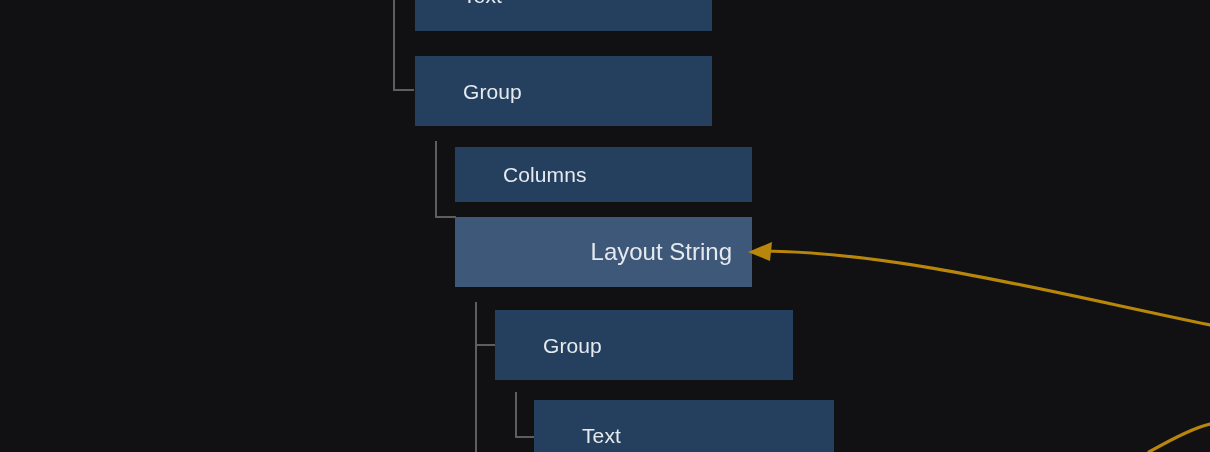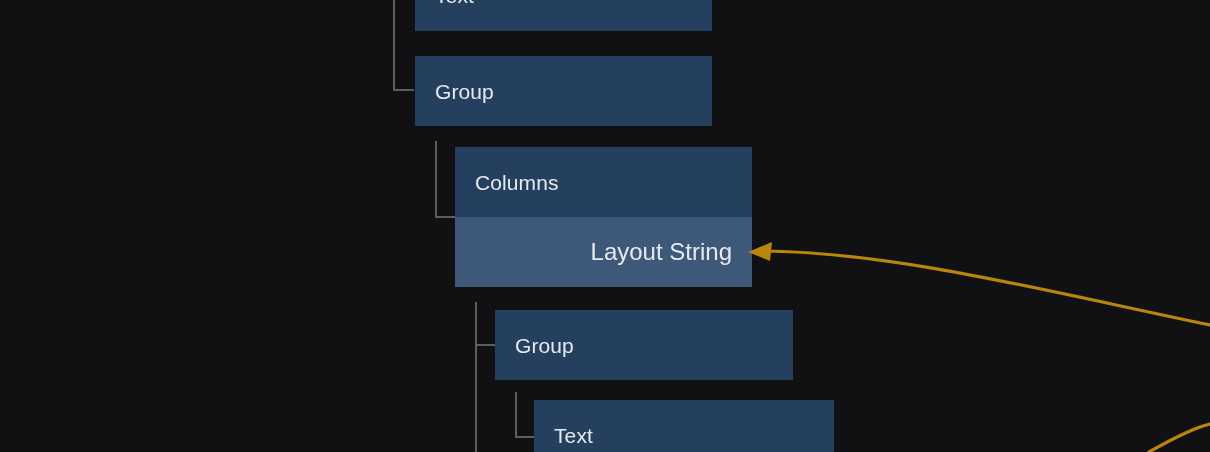--- a/index.html
+++ b/index.html
@@ -29,20 +29,21 @@
     background: #25405f;
     display: flex;
     align-items: center;
   }
   .node-label {
     color: #e6eaef;
     font-size: 21px;
     line-height: 1;
     letter-spacing: 0.1px;
     white-space: nowrap;
+    margin-left: 28px;
   }
   .node-label.left {
     padding-left: 20px;
   }
   .prop-row {
     position: absolute;
     box-sizing: border-box;
     background: #3d5878;
     display: flex;
     align-items: center;
@@ -88,21 +89,21 @@
   <div class="connector h-line" style="left:515px;top:436px;width:20px;"></div>
 
   <div class="node" style="left:415px;top:-40px;width:297px;height:71px;">
     <span class="node-label left">Text</span>
   </div>
 
   <div class="node" style="left:415px;top:56px;width:297px;height:70px;">
     <span class="node-label left">Group</span>
   </div>
 
-  <div class="node" style="left:455px;top:147px;width:297px;height:70px;">
+  <div class="node" style="left:455px;top:147px;width:297px;height:55px;">
     <span class="node-label left">Columns</span>
   </div>
 
   <div class="prop-row" style="left:455px;top:217px;width:297px;height:70px;">
     <span class="prop-label">Layout String</span>
   </div>
 
   <div class="node" style="left:495px;top:310px;width:298px;height:70px;">
     <span class="node-label left">Group</span>
   </div>

